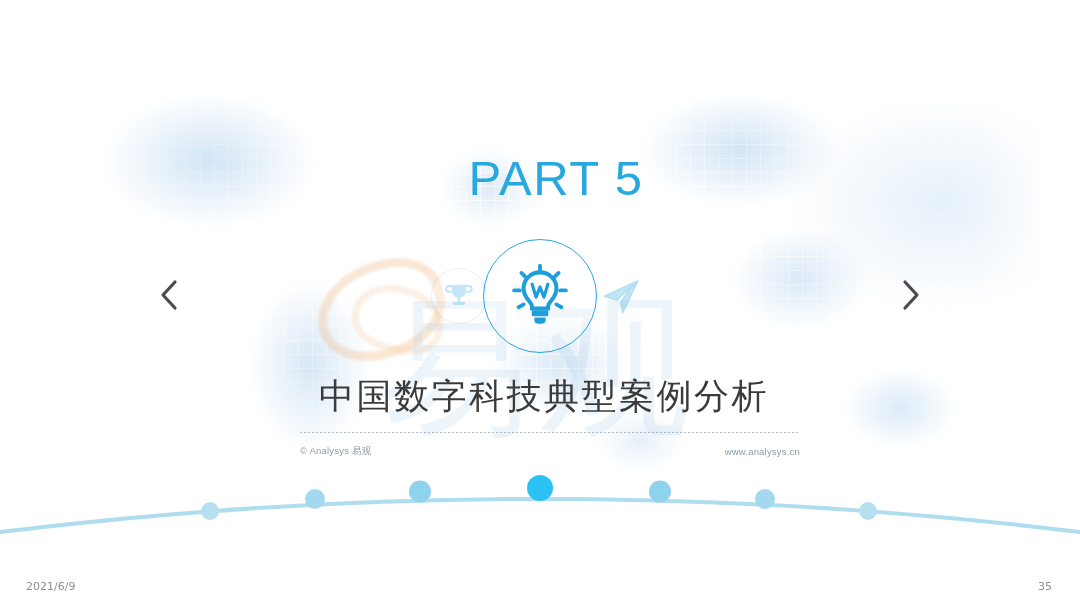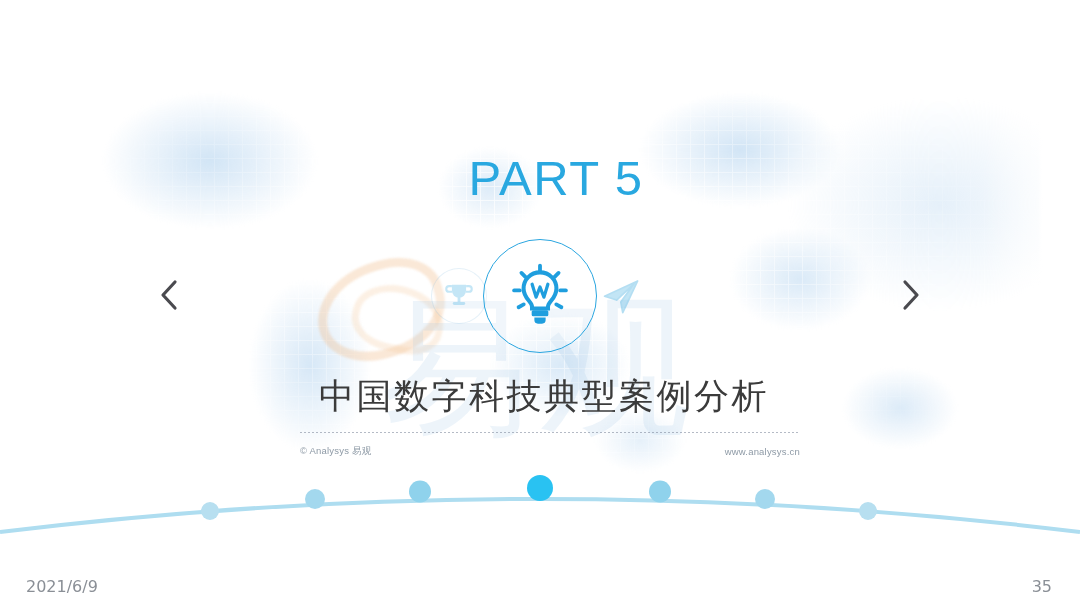--- a/index.html
+++ b/index.html
@@ -194,21 +194,21 @@
   .nav-next { left:888px; }
   .nav-arrow svg { display:block; }
 
   
   .footer {
     position:absolute;
     left:0; right:0; bottom:0;
     height:44px;
     display:flex;
     align-items:center;
-    font-size:16px;
+    font-size:11px;
     color:#8a8f96;
     font-family:"DejaVu Sans", sans-serif;
   }
   .footer .f-left   { position:absolute; left:26px; }
   .footer .f-center { position:absolute; left:0; right:0; text-align:center; }
   .footer .f-right  { position:absolute; right:28px; }
 </style>
 </head>
 <body>
 

